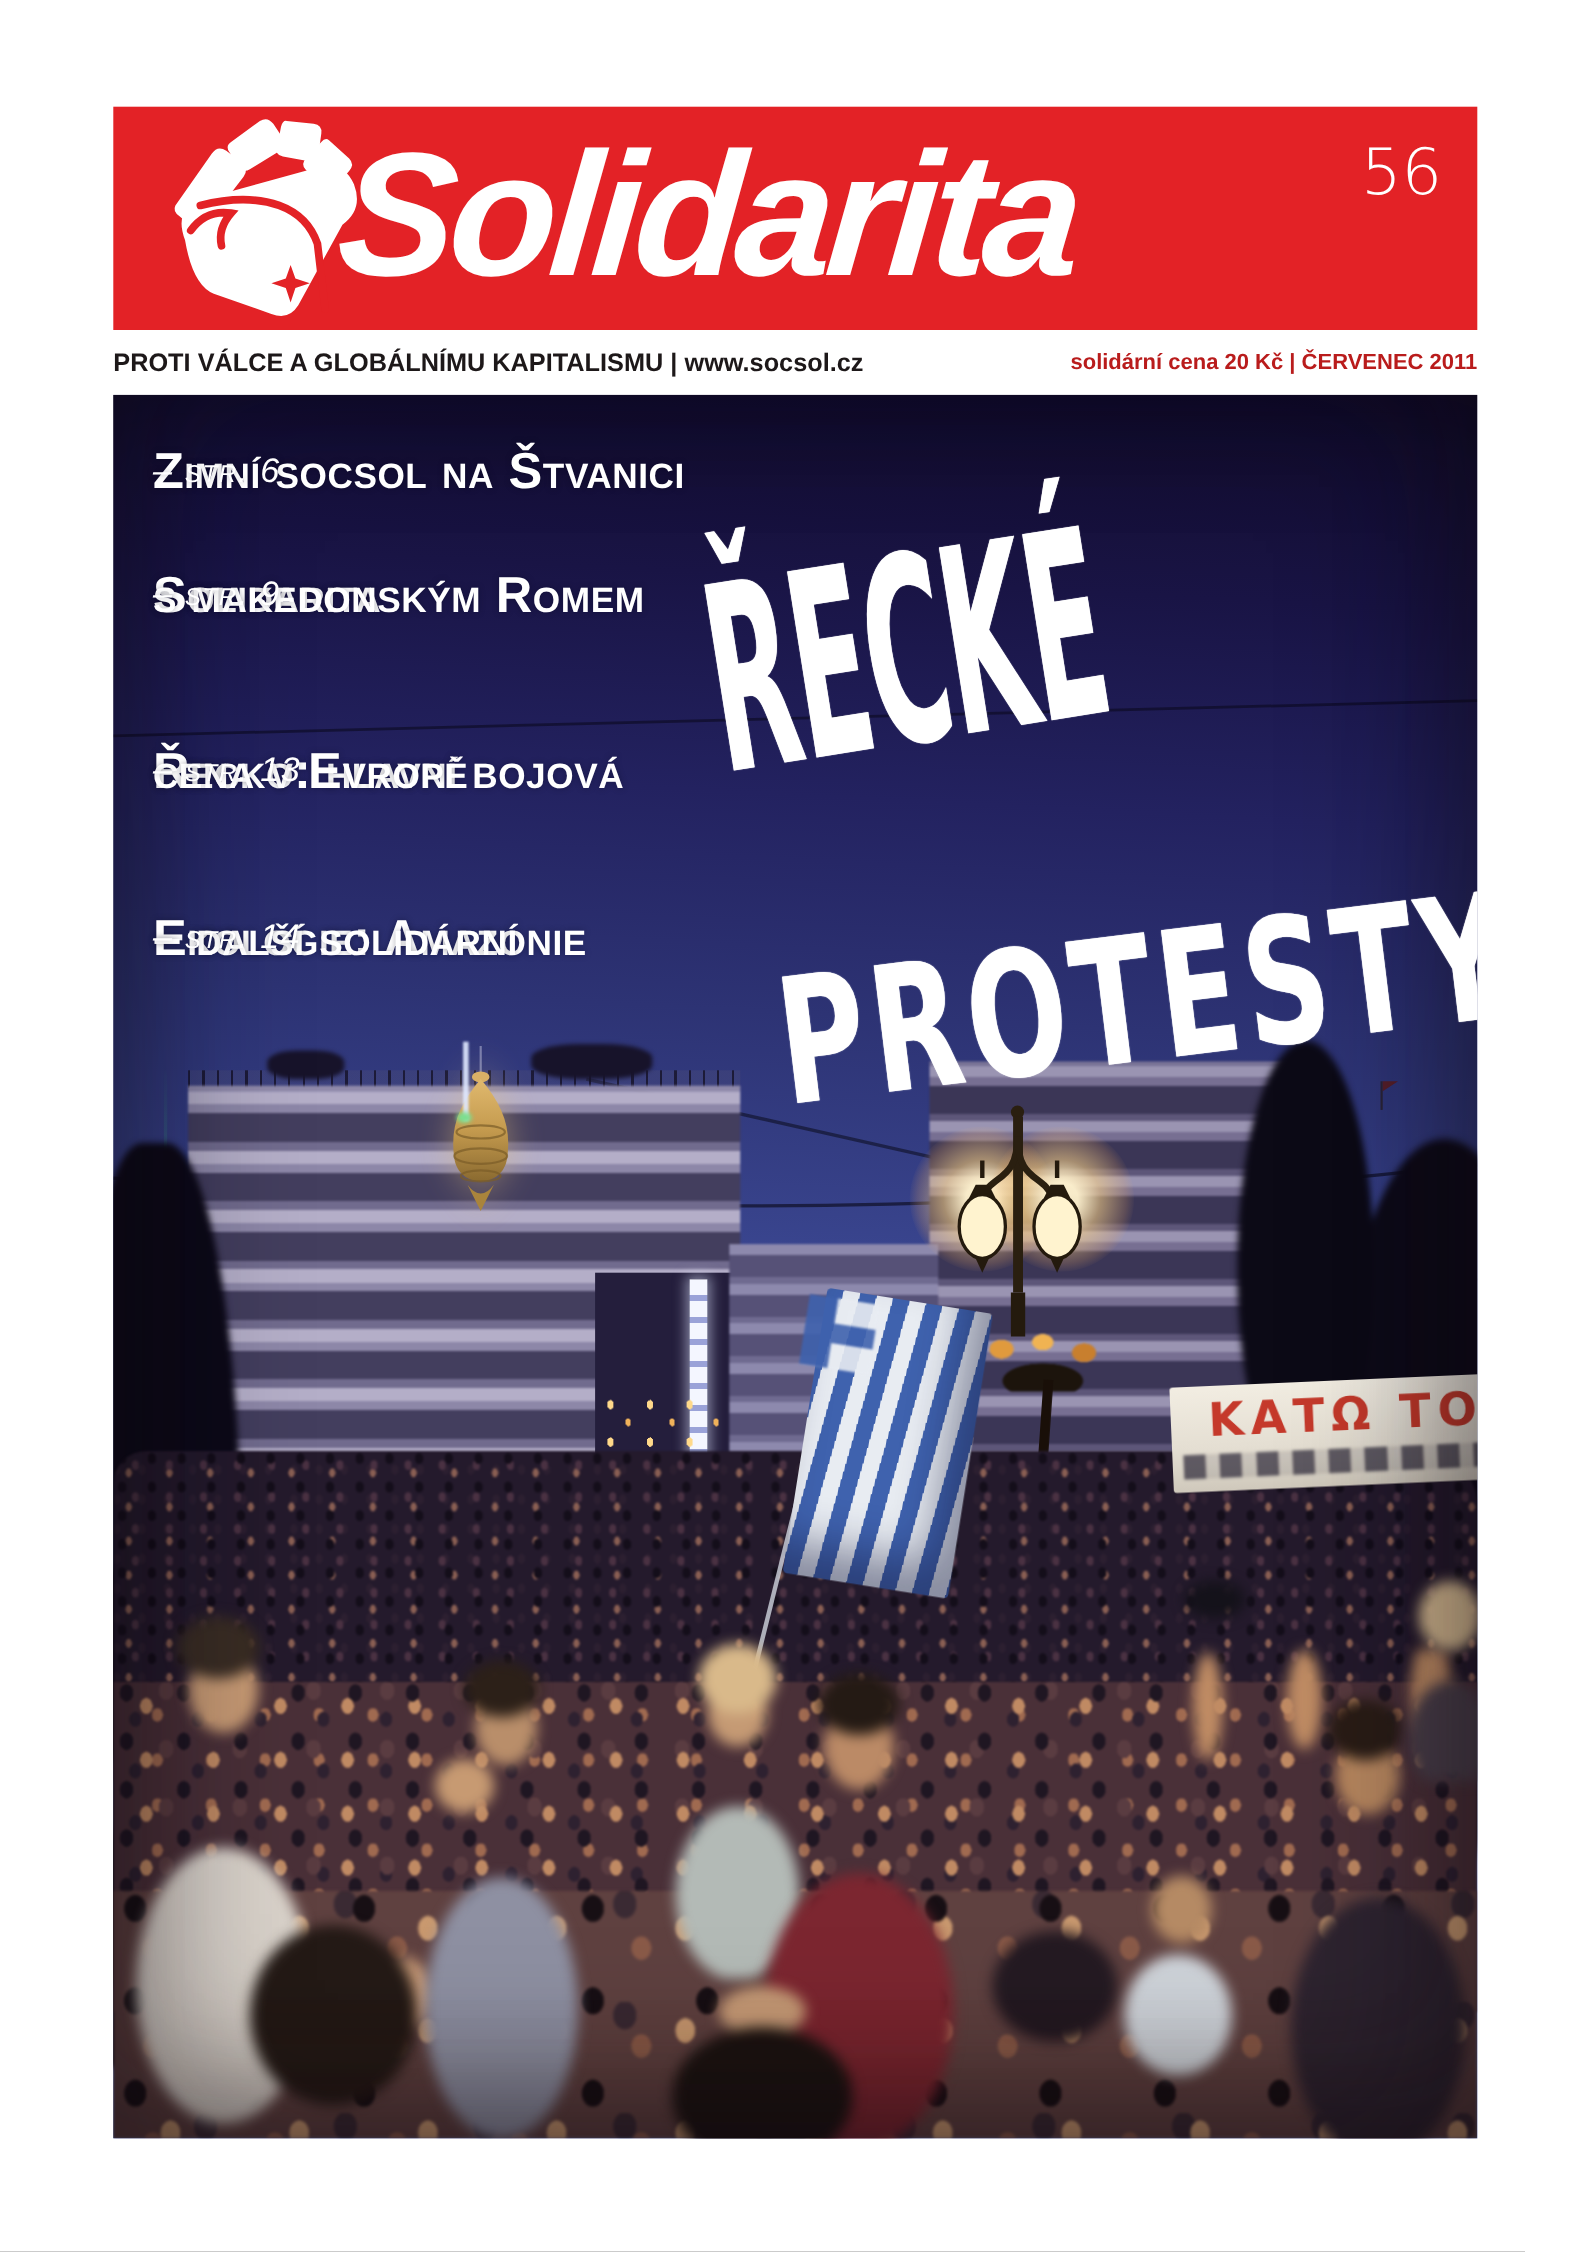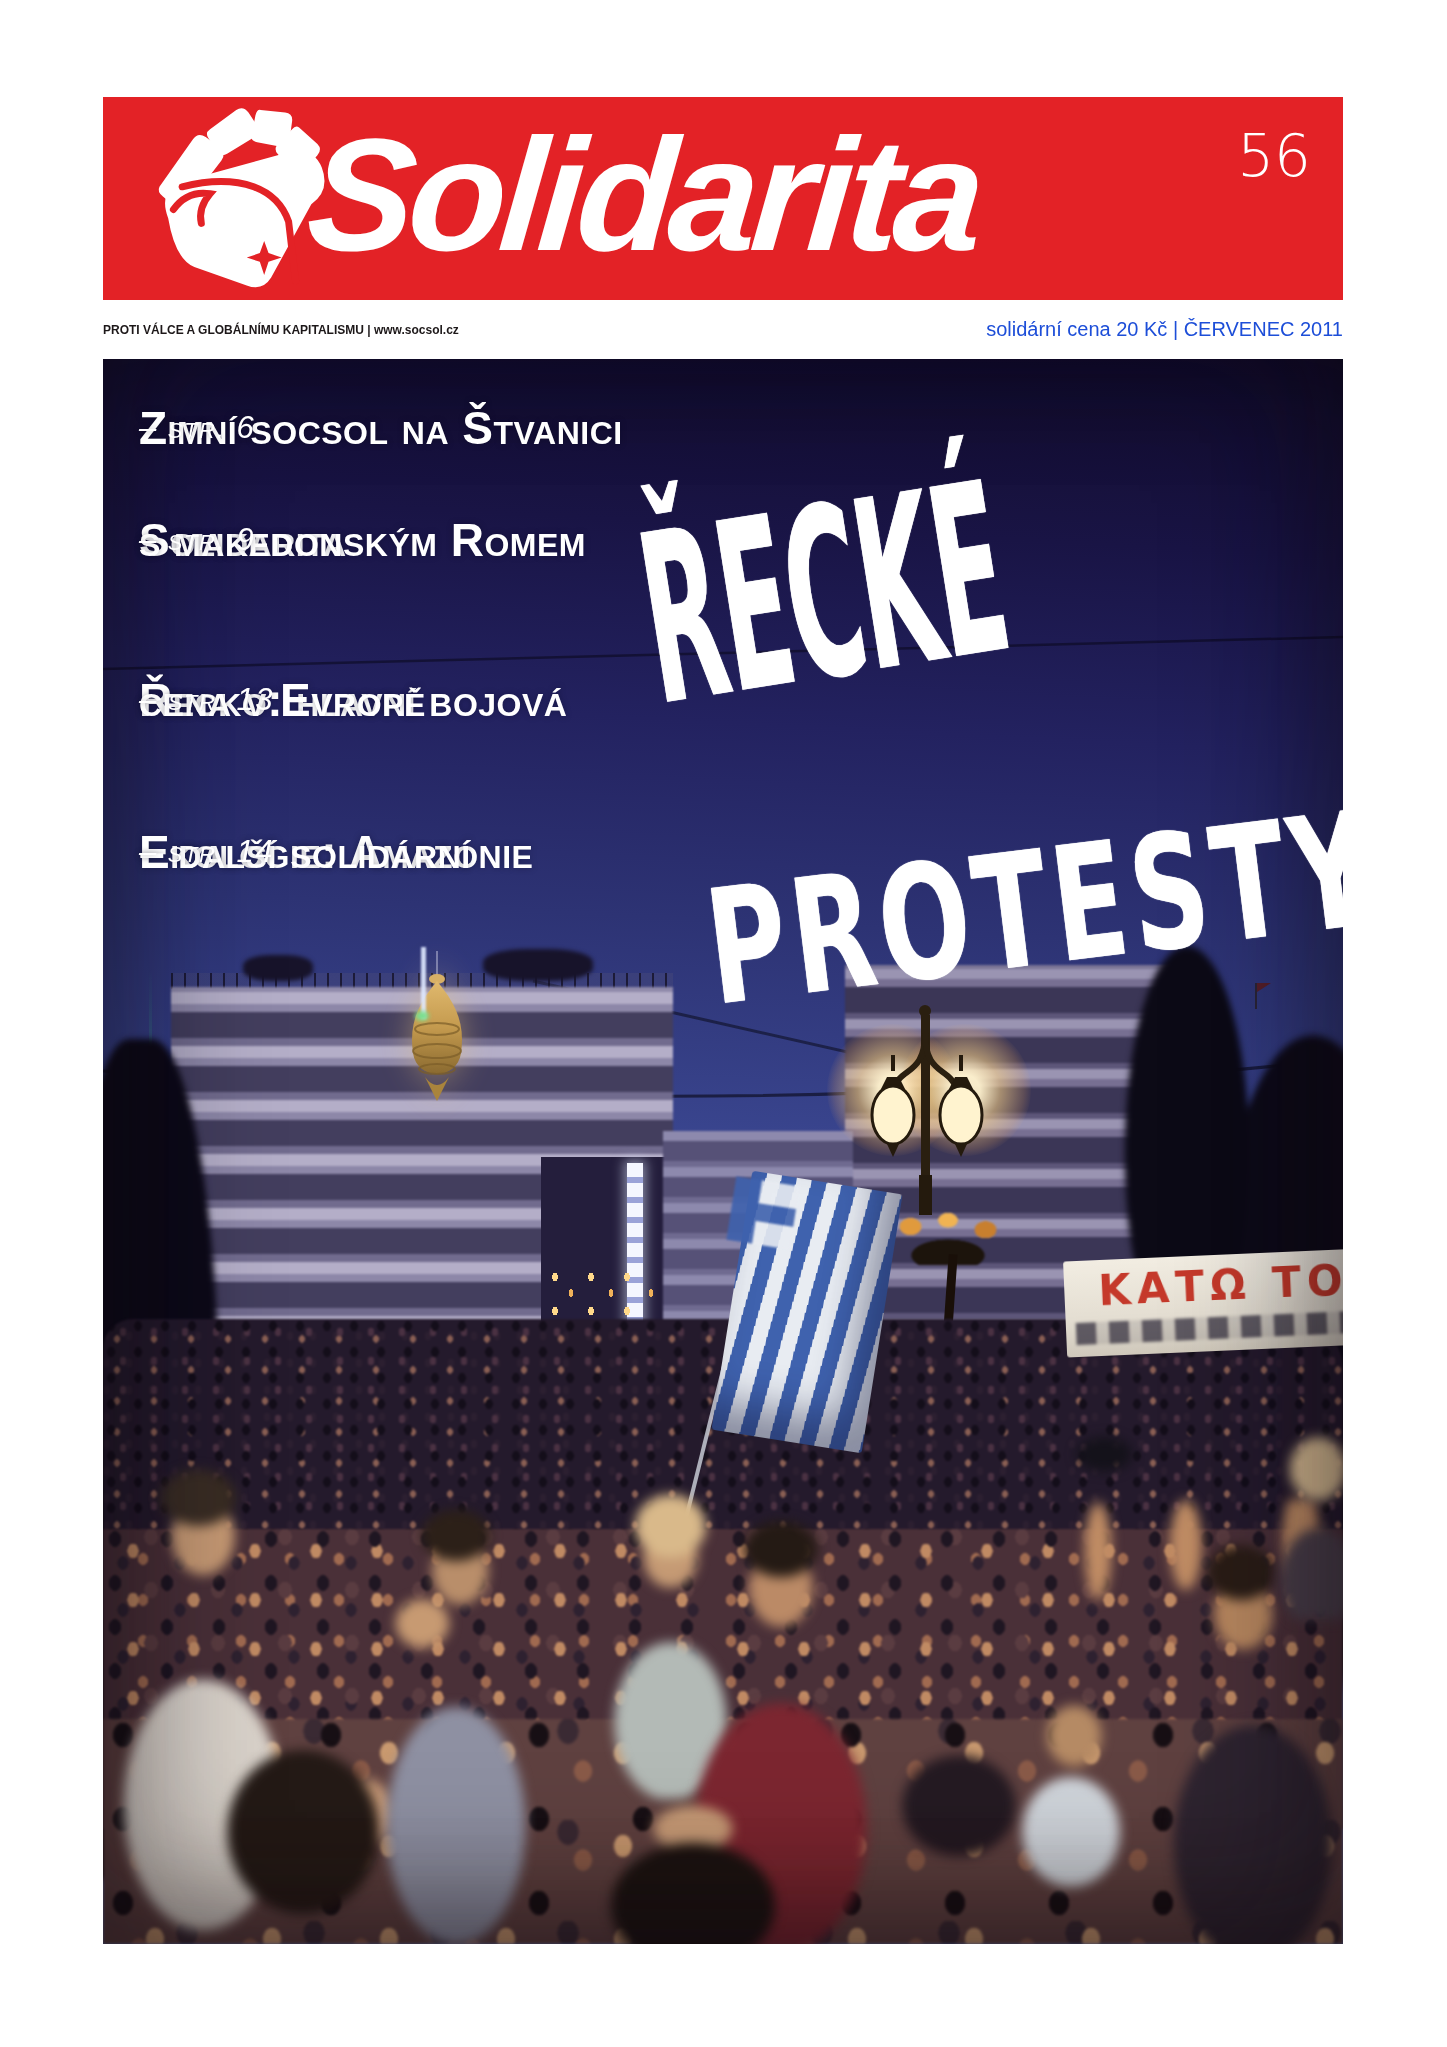--- a/index.html
+++ b/index.html
@@ -18,22 +18,22 @@
   }
   .issue-number{
     position:absolute;right:32px;top:30px;color:#fff;
     font-family:"DejaVu Sans",sans-serif;font-weight:200;font-size:58px;line-height:1;
   }
   
   .tagline-row{
     position:absolute;left:103px;top:300px;width:1240px;height:59px;
     display:flex;justify-content:space-between;align-items:center;
   }
-  .tag-left{font-size:12px;font-weight:700;color:#1d1819;letter-spacing:0px;}
-  .tag-right{font-size:20px;font-weight:400;color:#1d4ed8;}
+  .tag-left{font-size:23px;font-weight:700;color:#1d1819;letter-spacing:0px;}
+  .tag-right{font-size:20px;font-weight:700;color:#b91c1c;}
   
   .photo{
     position:absolute;left:103px;top:359px;width:1240px;height:1585px;overflow:hidden;
     background:linear-gradient(183deg,#120c2b 0%,#191445 12%,#232260 24%,#2d3374 36%,
       #3a4690 50%,#475899 61%,#5468ab 70%,#5e74b8 79%,#6079bd 100%);
   }
   .photo *{position:absolute;}
   .wires{left:0;top:0;width:1240px;height:1585px;z-index:2;}
   
   .bldg-left{

